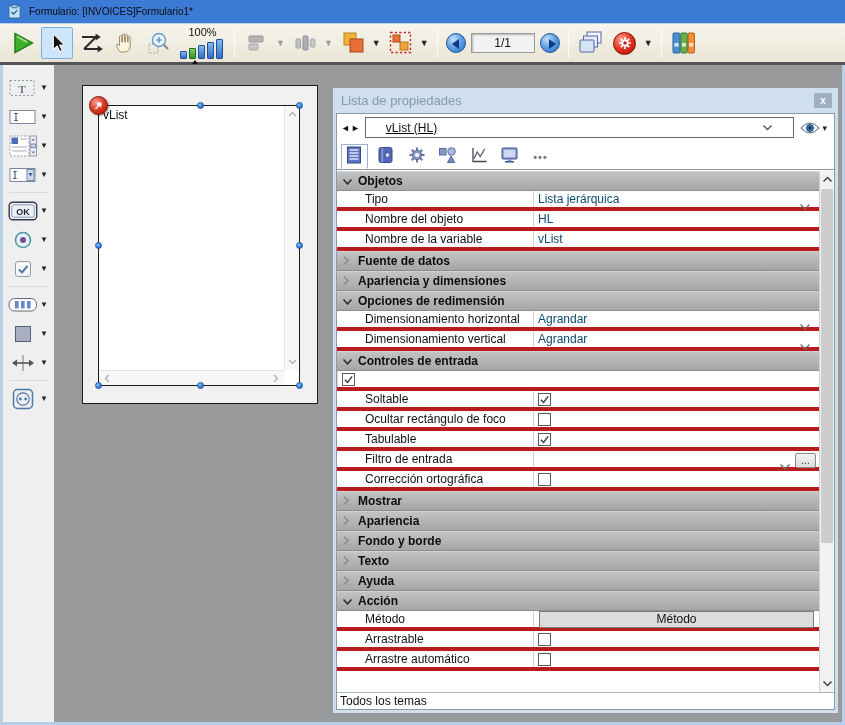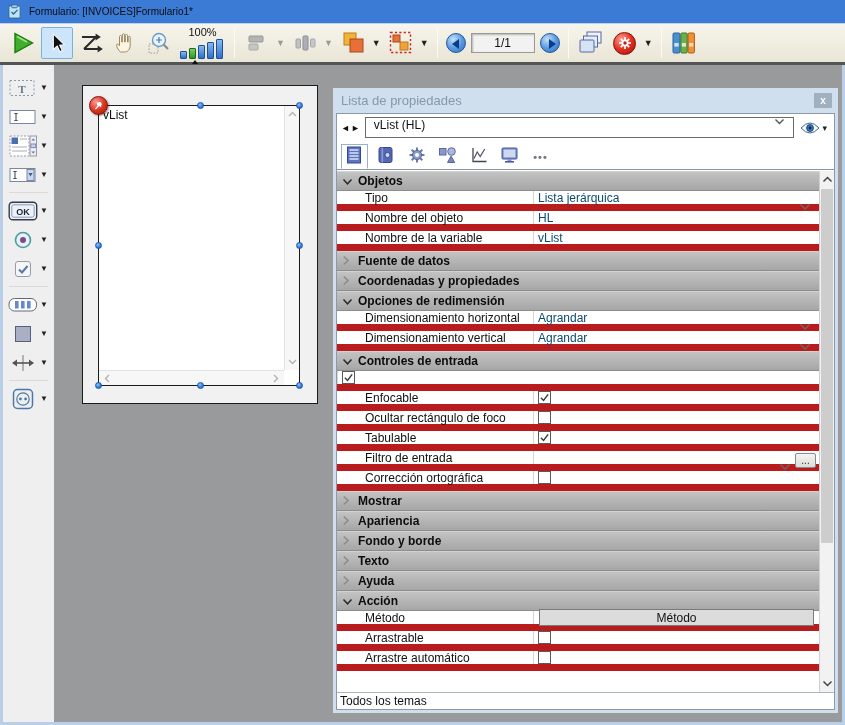--- a/index.html
+++ b/index.html
@@ -73,37 +73,37 @@
   
   .panel { position:absolute; left:330px; top:23px; width:505px; height:625px; background:#cfdfee; }
   .panel-header { height:25px; display:flex; align-items:center; padding:0 6px 0 8px; }
   .panel-title { font-size:13px; color:#8698ac; flex:1; }
   .panel-close { width:18px; height:15px; background:#9fb1c1; color:#fff; font-size:10px; font-weight:bold;
     display:flex; align-items:center; justify-content:center; border-radius:1px; }
   .panel-body { position:absolute; left:3px; right:3px; top:25px; bottom:3px; background:#fff; border:1px solid #8a9aaa; }
 
   .selrow { height:27px; display:flex; align-items:center; padding:0 4px; }
   .selarrows { font-size:9px; color:#111; letter-spacing:1px; margin-right:4px; white-space:nowrap; }
-  .combo { flex:1; height:21px; border:1px solid #6a6a6a; background:#fff; display:flex; align-items:flex-start; padding:0 8px; }
+  .combo { flex:1; height:21px; border:1px solid #6a6a6a; background:#fff; display:flex; align-items:center; padding:0 20px;text-decoration:underline; }
   .combo .cval { flex:1; font-size:12px; color:#111; }
   .eyewrap { display:flex; align-items:center; margin-left:6px; }
   .eyewrap .tdrop { margin-left:2px; }
 
   .tabsrow { height:29px; border-bottom:1px solid #8a96a4; display:flex; align-items:flex-end; padding-left:4px; }
   .ptab { width:27px; height:25px; display:flex; align-items:center; justify-content:center; margin-right:4px;
     border:1px solid transparent; }
   .ptab.selected { background:#fdfdfd; border:1px solid #9ab0cc; border-bottom:1px solid #fdfdfd; }
   .ptab .dots { font-size:11px; color:#778; letter-spacing:1px; font-weight:bold; }
 
   .grid { position:absolute; left:0; right:15px; top:57px; bottom:17px; overflow:hidden; background:#fff; }
   .grow { height:20px; display:flex; align-items:center; position:relative; }
   .grow.section { background:linear-gradient(#c3c3c3,#a6a6a6); border-top:1px solid #d2d2d2; border-bottom:1px solid #8d8d8d; }
   .grow.section .chev { margin:0 5px 0 5px; width:11px; }
   .grow.section .slabel { font-size:12px; font-weight:bold; color:#0c0c0c; }
-  .grow.prop { border-bottom:7px solid #b91c1c; }
+  .grow.prop { border-bottom:4px solid #b91c1c; }
   .grow.prop .plabel { width:196px; padding-left:28px; font-size:12px; color:#111;
     white-space:nowrap; overflow:hidden; }
   .grow.prop .pvalue { flex:1; height:100%; border-left:1px solid #d4d4d4; display:flex; align-items:center;
     padding:0 4px; position:relative; }
   .pvalue .vtext { font-size:12px; color:#0c4a6e; flex:1; }
   .pvalue .vchev { position:absolute; right:8px; top:6px; }
   .pvalue .vchev.shift { right:28px; }
   .cbox { width:13px; height:13px; border:1px solid #5a5a5a; background:#fff; display:flex; align-items:center; justify-content:center; }
   .dotsbtn { position:absolute; right:3px; top:2px; width:21px; height:15px; background:linear-gradient(#f4f4f4,#dcdcdc);
     border:1px solid #8a8a8a; font-size:10px; color:#333; display:flex; align-items:center; justify-content:center; border-radius:2px; }
@@ -528,21 +528,21 @@
           <div class="grow section">
             <span class="chev"><svg width="8" height="11" viewBox="0 0 8 11">
                 <path d="M1.8 1.5 L6 5.5 L1.8 9.5" stroke="#8a8a8a" stroke-width="1.5" fill="none"></path>
               </svg></span>
             <span class="slabel">Fuente de datos</span>
           </div>
           <div class="grow section">
             <span class="chev"><svg width="8" height="11" viewBox="0 0 8 11">
                 <path d="M1.8 1.5 L6 5.5 L1.8 9.5" stroke="#8a8a8a" stroke-width="1.5" fill="none"></path>
               </svg></span>
-            <span class="slabel">Coordenadas y propiedades</span>
+            <span class="slabel">Apariencia y dimensiones</span>
           </div>
           <div class="grow section">
             <span class="chev"><svg width="11" height="8" viewBox="0 0 11 8">
                 <path d="M1.5 1.5 L5.5 5.8 L9.5 1.5" stroke="#2a2a2a" stroke-width="1.5" fill="none"></path>
               </svg></span>
             <span class="slabel">Opciones de redimensión</span>
           </div>
           <div class="grow prop">
             <span class="plabel">Dimensionamiento horizontal</span>
             <div class="pvalue">
@@ -570,21 +570,21 @@
           <div class="grow prop">
             <div class="pvalue">
               <span class="cbox">
                 <svg width="11" height="11" viewBox="0 0 13 13">
                   <path d="M2.2 6.8 L5.4 10 L10.8 2.8" stroke="#3a3a3a" stroke-width="1.7" fill="none"></path>
                 </svg>
               </span>
             </div>
           </div>
           <div class="grow prop">
-            <span class="plabel">Enfocable</span>
+            <span class="plabel">Soltable</span>
             <div class="pvalue">
               <span class="cbox">
                 <svg width="11" height="11" viewBox="0 0 13 13">
                   <path d="M2.2 6.8 L5.4 10 L10.8 2.8" stroke="#3a3a3a" stroke-width="1.7" fill="none"></path>
                 </svg>
               </span>
             </div>
           </div>
           <div class="grow prop">
             <span class="plabel">Ocultar rectángulo de foco</span>

